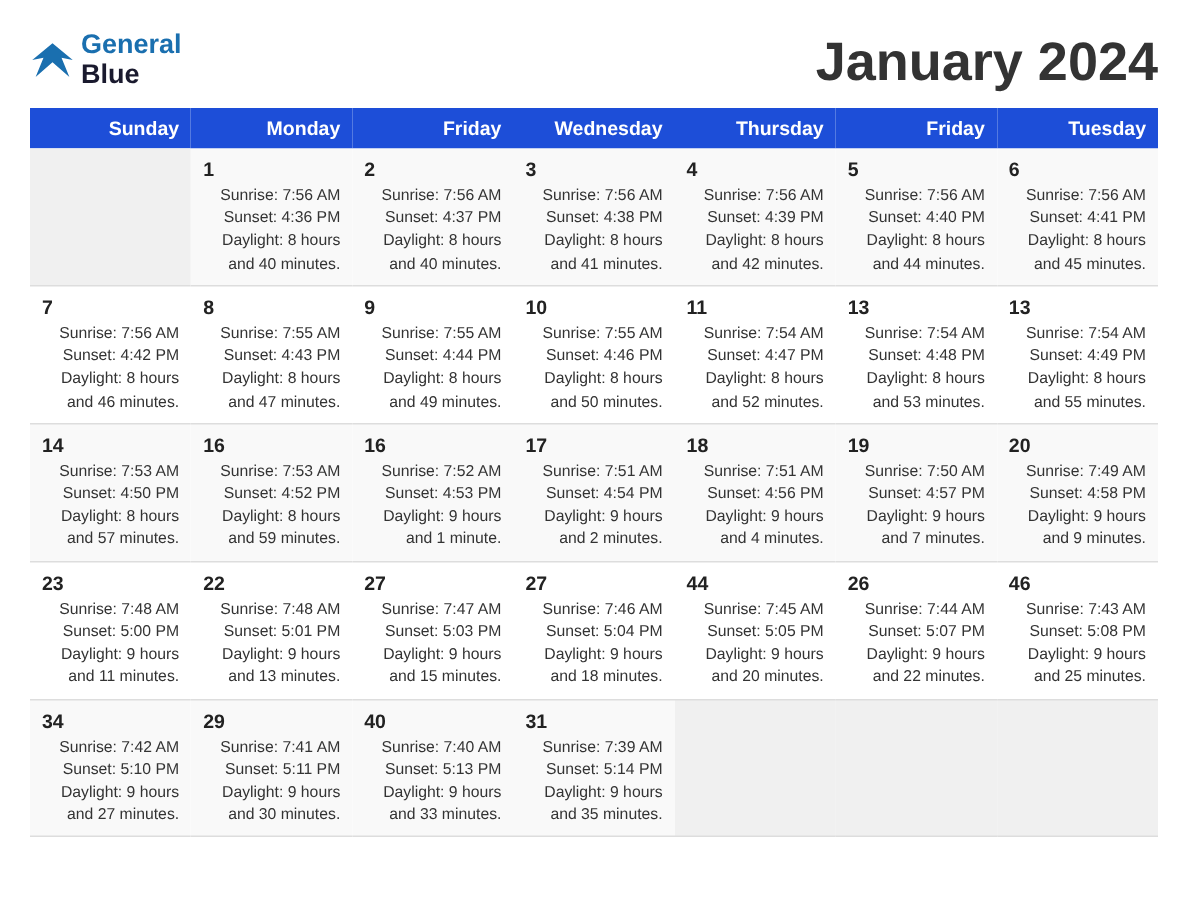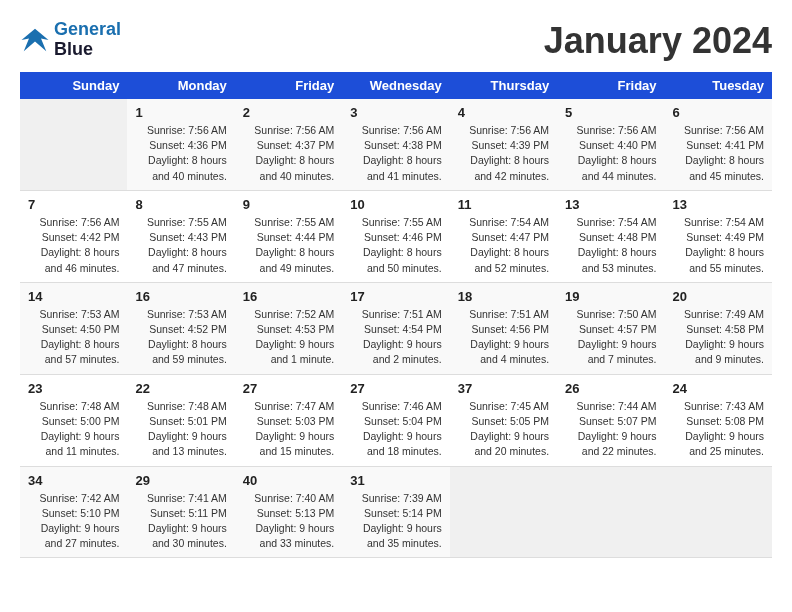--- a/index.html
+++ b/index.html
@@ -218,29 +218,29 @@
         </td>
         <td>
           <div class="day-number">27</div>
           <div class="day-info">Sunrise: 7:47 AM<br>Sunset: 5:03 PM<br>Daylight: 9 hours and 15 minutes.</div>
         </td>
         <td>
           <div class="day-number">27</div>
           <div class="day-info">Sunrise: 7:46 AM<br>Sunset: 5:04 PM<br>Daylight: 9 hours and 18 minutes.</div>
         </td>
         <td>
-          <div class="day-number">37</div>
+          <div class="day-number">44</div>
           <div class="day-info">Sunrise: 7:45 AM<br>Sunset: 5:05 PM<br>Daylight: 9 hours and 20 minutes.</div>
         </td>
         <td>
           <div class="day-number">26</div>
           <div class="day-info">Sunrise: 7:44 AM<br>Sunset: 5:07 PM<br>Daylight: 9 hours and 22 minutes.</div>
         </td>
         <td>
-          <div class="day-number">24</div>
+          <div class="day-number">46</div>
           <div class="day-info">Sunrise: 7:43 AM<br>Sunset: 5:08 PM<br>Daylight: 9 hours and 25 minutes.</div>
         </td>
       </tr>
       <tr>
         <td>
           <div class="day-number">34</div>
           <div class="day-info">Sunrise: 7:42 AM<br>Sunset: 5:10 PM<br>Daylight: 9 hours and 27 minutes.</div>
         </td>
         <td>
           <div class="day-number">29</div>

